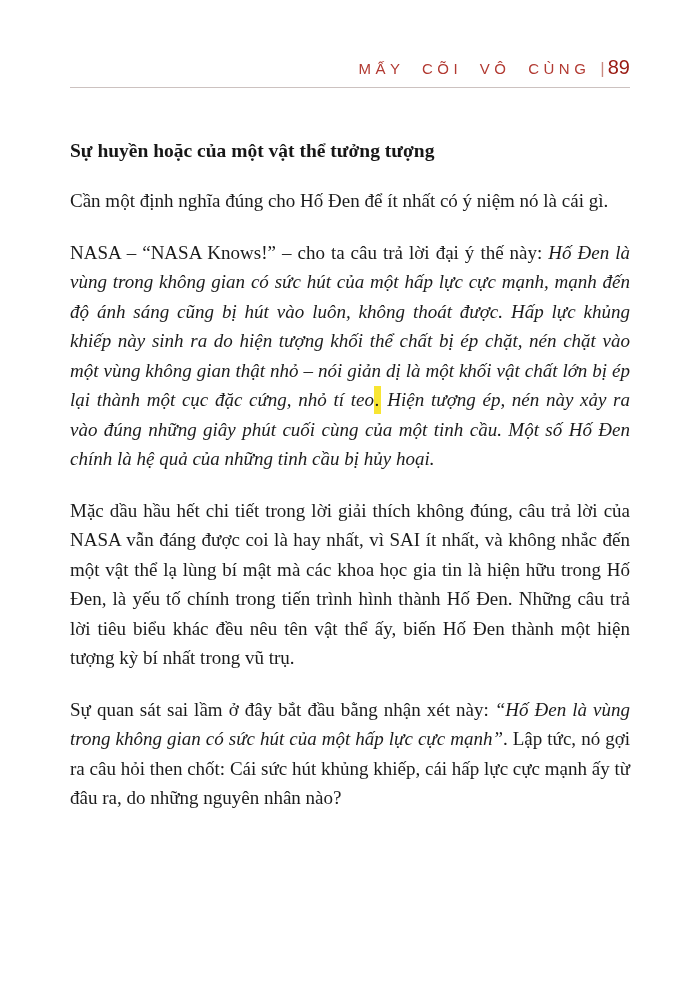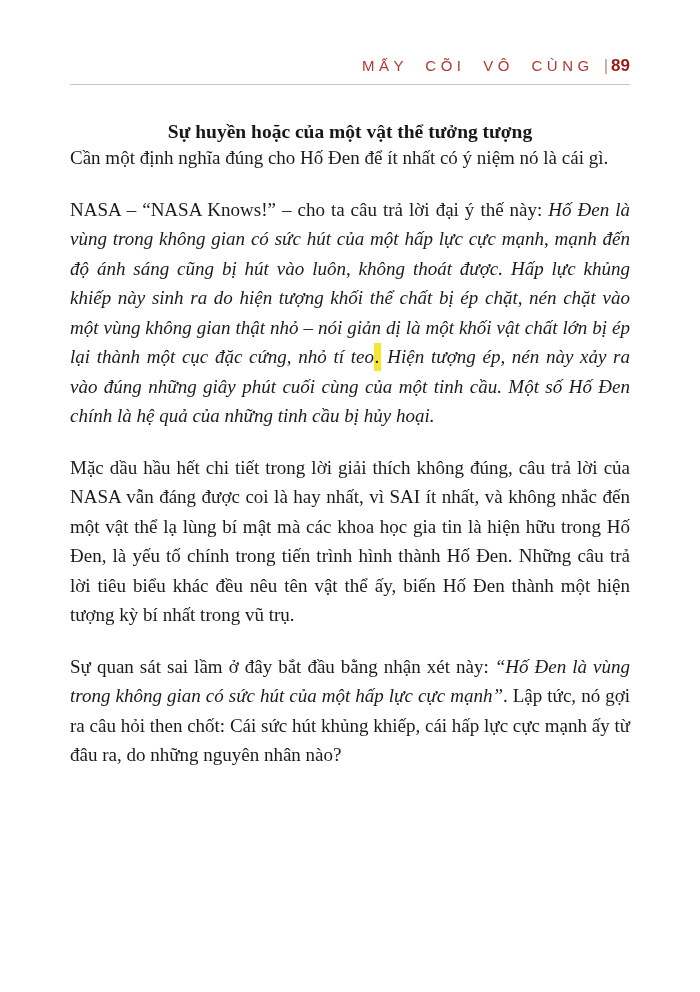--- a/index.html
+++ b/index.html
@@ -31,38 +31,37 @@
   }
   .sep {
     color: #c9887f;
     font-weight: 300;
     font-size: 17px;
     margin-left: 10px;
     margin-right: 3px;
   }
   .pagenum {
     color: #991a12;
-    font-weight: 700;
-    font-size: 17px;
+    font-weight: 400;
+    font-size: 20px;
   }
   .article-title {
     margin-top: 21px;
     font-size: 21.5px;
     font-weight: 700;
     letter-spacing: 0.2px;
     color: #171717;
   }
   .section-title {
-    margin-top: 36px;
+    margin-top: 52px;
     font-size: 19.5px;
     font-weight: 700;
     color: #171717;
-    text-align: center;
   }
-  .body-copy { }
+  .body-copy { margin-top: 24px; }
   .body-copy p {
     font-size: 19px;
     line-height: 29.5px;
     text-align: justify;
     margin-bottom: 22px;
   }
   .r-roman { font-style: normal; }
   .r-italic { font-style: italic; }
   .r-bold-italic { font-style: italic; font-weight: 400; }
   .r-italic-highlight {

